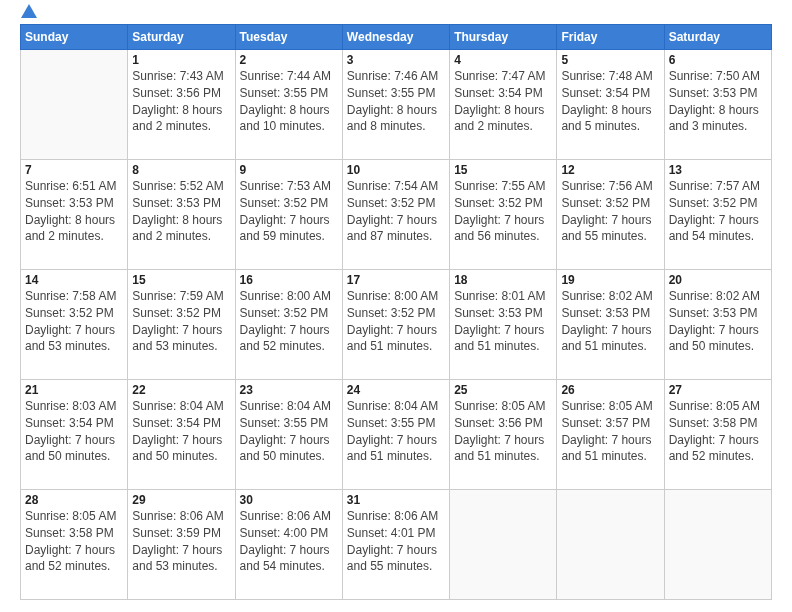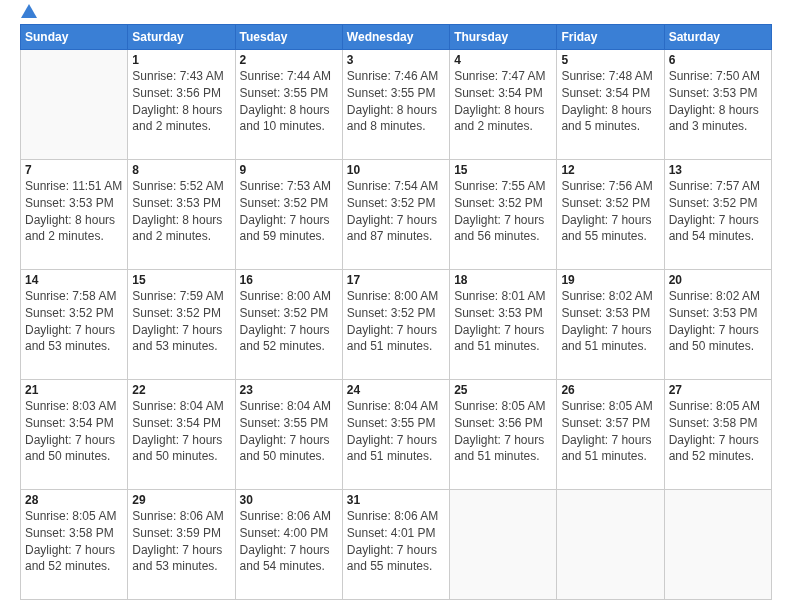--- a/index.html
+++ b/index.html
@@ -140,21 +140,21 @@
             <div class="day-info"><span>Sunrise: 7:48 AM</span><br><span>Sunset: 3:54 PM</span><br><span>Daylight: 8 hours</span><br><span>and 5 minutes.</span></div>
           </td>
           <td>
             <span class="day-number">6</span>
             <div class="day-info"><span>Sunrise: 7:50 AM</span><br><span>Sunset: 3:53 PM</span><br><span>Daylight: 8 hours</span><br><span>and 3 minutes.</span></div>
           </td>
         </tr>
         <tr>
           <td>
             <span class="day-number">7</span>
-            <div class="day-info"><span>Sunrise: 11:51 AM</span><br><span>Sunset: 3:53 PM</span><br><span>Daylight: 8 hours</span><br><span>and 2 minutes.</span></div>
+            <div class="day-info"><span>Sunrise: 6:51 AM</span><br><span>Sunset: 3:53 PM</span><br><span>Daylight: 8 hours</span><br><span>and 2 minutes.</span></div>
           </td>
           <td>
             <span class="day-number">8</span>
             <div class="day-info"><span>Sunrise: 5:52 AM</span><br><span>Sunset: 3:53 PM</span><br><span>Daylight: 8 hours</span><br><span>and 2 minutes.</span></div>
           </td>
           <td>
             <span class="day-number">9</span>
             <div class="day-info"><span>Sunrise: 7:53 AM</span><br><span>Sunset: 3:52 PM</span><br><span>Daylight: 7 hours</span><br><span>and 59 minutes.</span></div>
           </td>
           <td>

